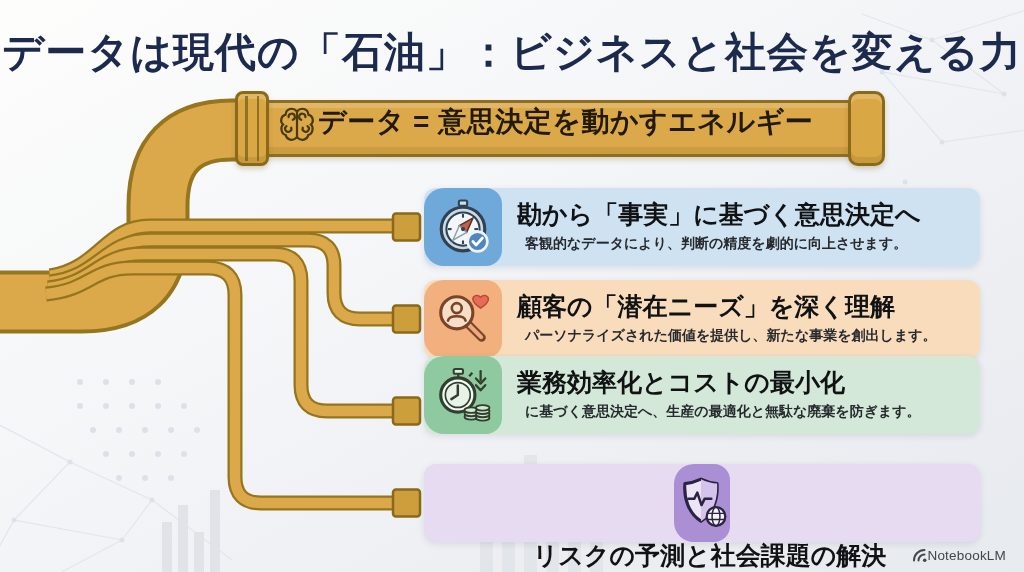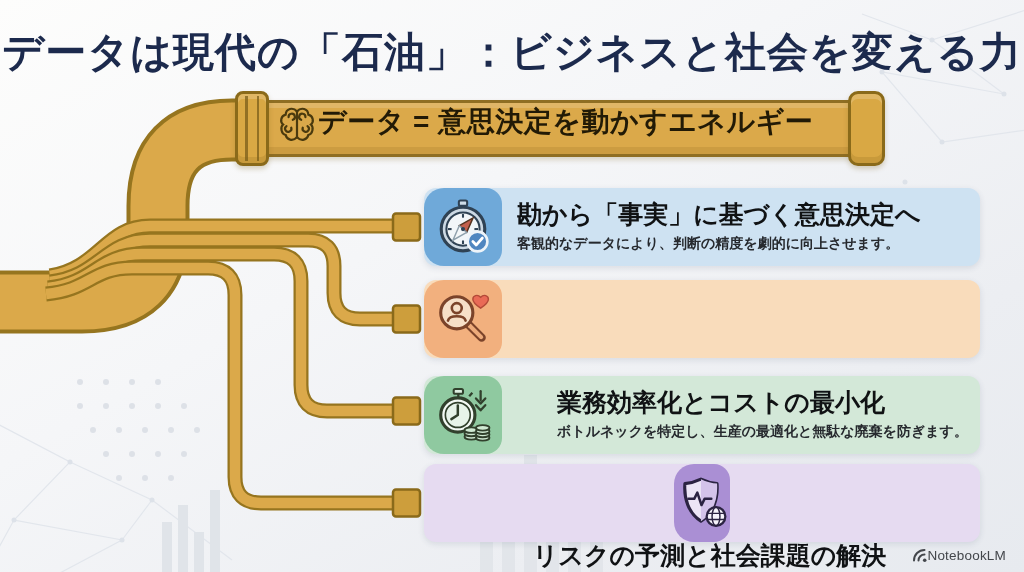--- a/index.html
+++ b/index.html
@@ -27,21 +27,21 @@
   .endcap{left:848px;width:37px;border-radius:10px;}
 
   
   .card{position:absolute;left:424px;width:556px;height:78px;border-radius:12px;z-index:3;
     background:var(--card-bg,#dde);display:flex;align-items:center;
     box-shadow:0 2px 6px rgba(40,60,90,.12);}
   .tile{flex:0 0 78px;height:78px;border-radius:20px 16px 16px 20px;background:var(--tile-bg,#99a);
     display:flex;align-items:center;justify-content:center;}
   .card-text{padding-left:15px;display:flex;flex-direction:column;justify-content:center;}
   .card-title{font-size:25px;font-weight:800;color:#101214;line-height:1.1;white-space:nowrap;}
-  .card-desc{font-size:14px;font-weight:700;color:#26292e;margin-top:6px;white-space:nowrap;}
+  .card-desc{font-size:14px;font-weight:700;color:#26292e;margin-top:6px;white-space:nowrap;margin-left:8px;}
 
   .footer{position:absolute;right:18px;bottom:9px;display:flex;align-items:center;z-index:4;}
   .footer-label{font-size:13.5px;font-weight:500;color:#43464b;letter-spacing:.2px;}
 </style>
 </head>
 <body>
 
 <div class="stage">
 
   <svg class="layer" style="z-index:0" viewBox="0 0 1024 572">
@@ -184,23 +184,27 @@
     <div class="tile">
       <svg width="56" height="56" viewBox="0 0 54 54">
         <path d="M33,33 L45,45" stroke="#7b432a" stroke-width="8" stroke-linecap="round"></path>
         <path d="M33.5,33.5 L44.5,44.5" stroke="#edab7b" stroke-width="4" stroke-linecap="round"></path>
         <circle cx="21" cy="21" r="15.5" fill="#f6dfc8" stroke="#7b432a" stroke-width="3"></circle>
         <circle cx="21" cy="16.5" r="4.8" fill="none" stroke="#7b432a" stroke-width="2.5"></circle>
         <path d="M12.5,28.5 C14,23 28,23 29.5,28.5" fill="none" stroke="#7b432a" stroke-width="2.5" stroke-linecap="round"></path>
         <path d="M44,6 C41,2.8 36.5,4.3 36.5,8 C36.5,11.6 44,16.6 44,16.6 C44,16.6 51.5,11.6 51.5,8 C51.5,4.3 47,2.8 44,6 Z" fill="#e96a56" stroke="#b34a38" stroke-width="1.4"></path>
       </svg>
     </div>
-  </div>
-
-  <div class="card" style="top: 376px; gap: 40px; --card-bg: #D3E8D8; --tile-bg: #8FC9A0;">
+    <div class="card-text">
+      <div class="card-title">顧客の「潜在ニーズ」を深く理解</div>
+      <div class="card-desc">パーソナライズされた価値を提供し、新たな事業を創出します。</div>
+    </div>
+  </div>
+
+  <div class="card" style="top: 356px; --card-bg: #D3E8D8; --tile-bg: #8FC9A0;">
     <div class="tile">
       <svg width="56" height="56" viewBox="0 0 54 54">
         <rect x="18" y="2" width="9" height="4.5" rx="1.5" fill="#dff0e2" stroke="#31402c" stroke-width="2"></rect>
         <path d="M22.5,6.5 V10 M33,9 L36,5.5" stroke="#31402c" stroke-width="2.2"></path>
         <circle cx="22" cy="27" r="16.5" fill="#f3f9f4" stroke="#31402c" stroke-width="3"></circle>
         <circle cx="22" cy="27" r="12" fill="#e7f3e9" stroke="#31402c" stroke-width="1.6"></circle>
         <path d="M22,27 L22,17.8 M22,27 L15.8,31" stroke="#31402c" stroke-width="2.4" stroke-linecap="round"></path>
         <g stroke="#31402c" stroke-width="2.2" fill="none" stroke-linecap="round" stroke-linejoin="round">
           <path d="M44,4 V13"></path>
             <path d="M39.5,11 L44,16 L48.5,11"></path>
@@ -212,21 +216,21 @@
             <ellipse cx="35" cy="41.6" rx="6.5" ry="2.7"></ellipse>
           <ellipse cx="46" cy="49" rx="6.5" ry="2.7"></ellipse>
             <ellipse cx="46" cy="45.8" rx="6.5" ry="2.7"></ellipse>
             <ellipse cx="46" cy="42.6" rx="6.5" ry="2.7"></ellipse>
             <ellipse cx="46" cy="39.4" rx="6.5" ry="2.7"></ellipse>
         </g>
       </svg>
     </div>
     <div class="card-text">
       <div class="card-title">業務効率化とコストの最小化</div>
-      <div class="card-desc">ボトルネックを特定し、生産の最適化と無駄な廃棄を防ぎます。</div>
+      <div class="card-desc">に基づく意思決定へ、生産の最適化と無駄な廃棄を防ぎます。</div>
     </div>
   </div>
 
   <div class="card" style="top: 464px; flex-direction: column; --card-bg: #E6DBF1; --tile-bg: #AA8FD4;">
     <div class="tile">
       <svg width="56" height="56" viewBox="0 0 54 54">
         <path d="M26,4 C31,6.4 37,7.9 41.5,8.3 C42.5,22 38.5,36.5 26,44.5 C13.5,36.5 9.5,22 10.5,8.3 C15,7.9 21,6.4 26,4 Z" fill="#ece5f6" stroke="#2b2342" stroke-width="3" stroke-linejoin="round"></path>
         <path d="M26,4 C31,6.4 37,7.9 41.5,8.3 C42.5,22 38.5,36.5 26,44.5 Z" fill="#d4c3ea"></path>
         <path d="M14,23 H19.5 L22.5,17 L26.5,29 L29.5,23 H36" fill="none" stroke="#2b2342" stroke-width="2.4" stroke-linecap="round" stroke-linejoin="round"></path>
         <circle cx="40.5" cy="40" r="9" fill="#f6f3fb" stroke="#2b2342" stroke-width="2.2"></circle>

